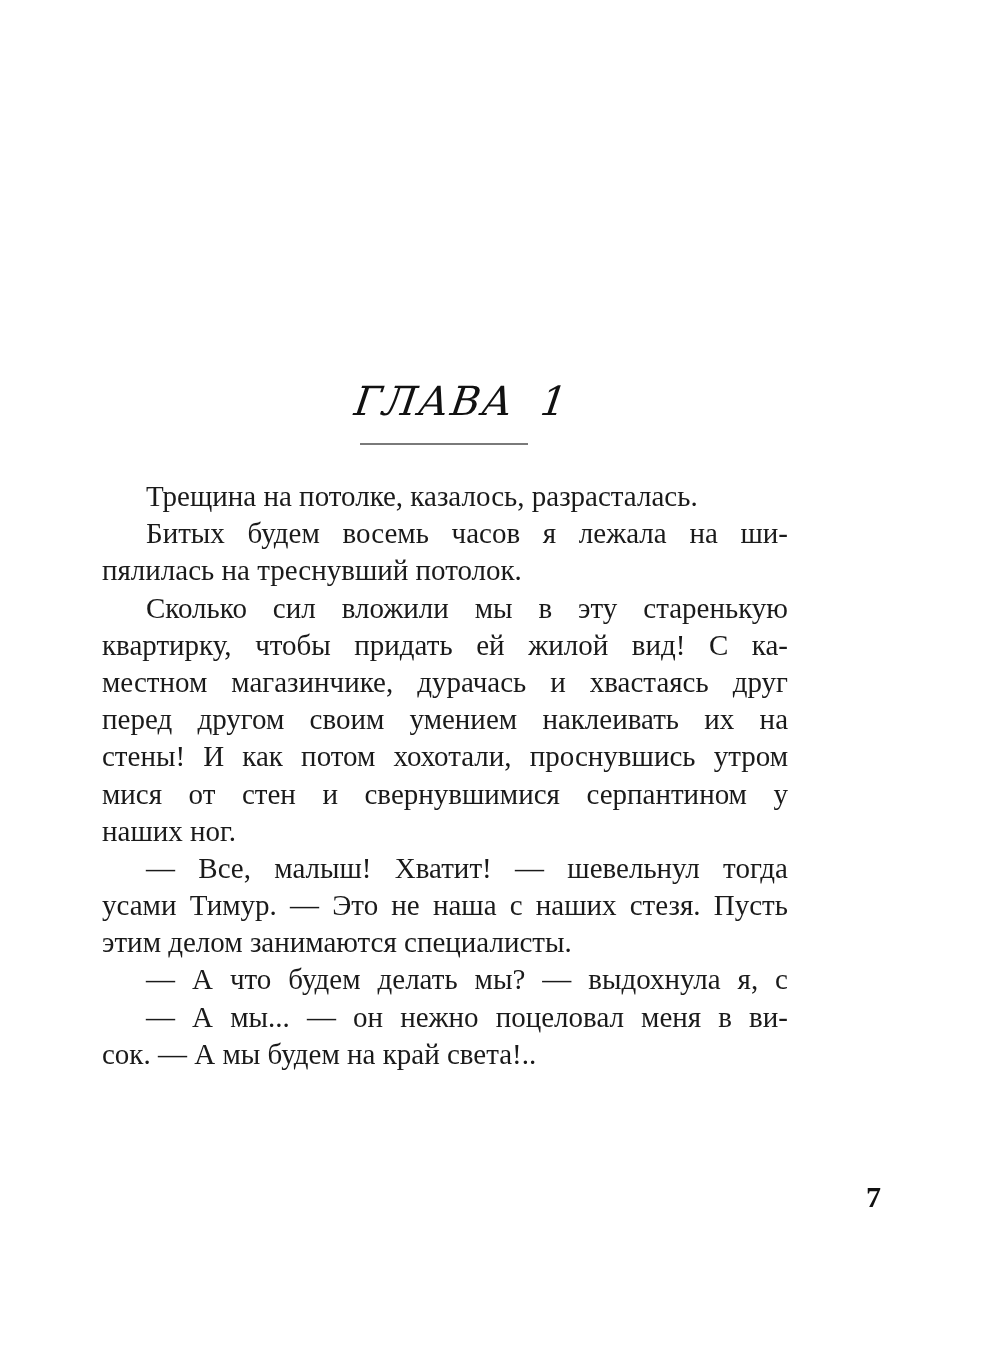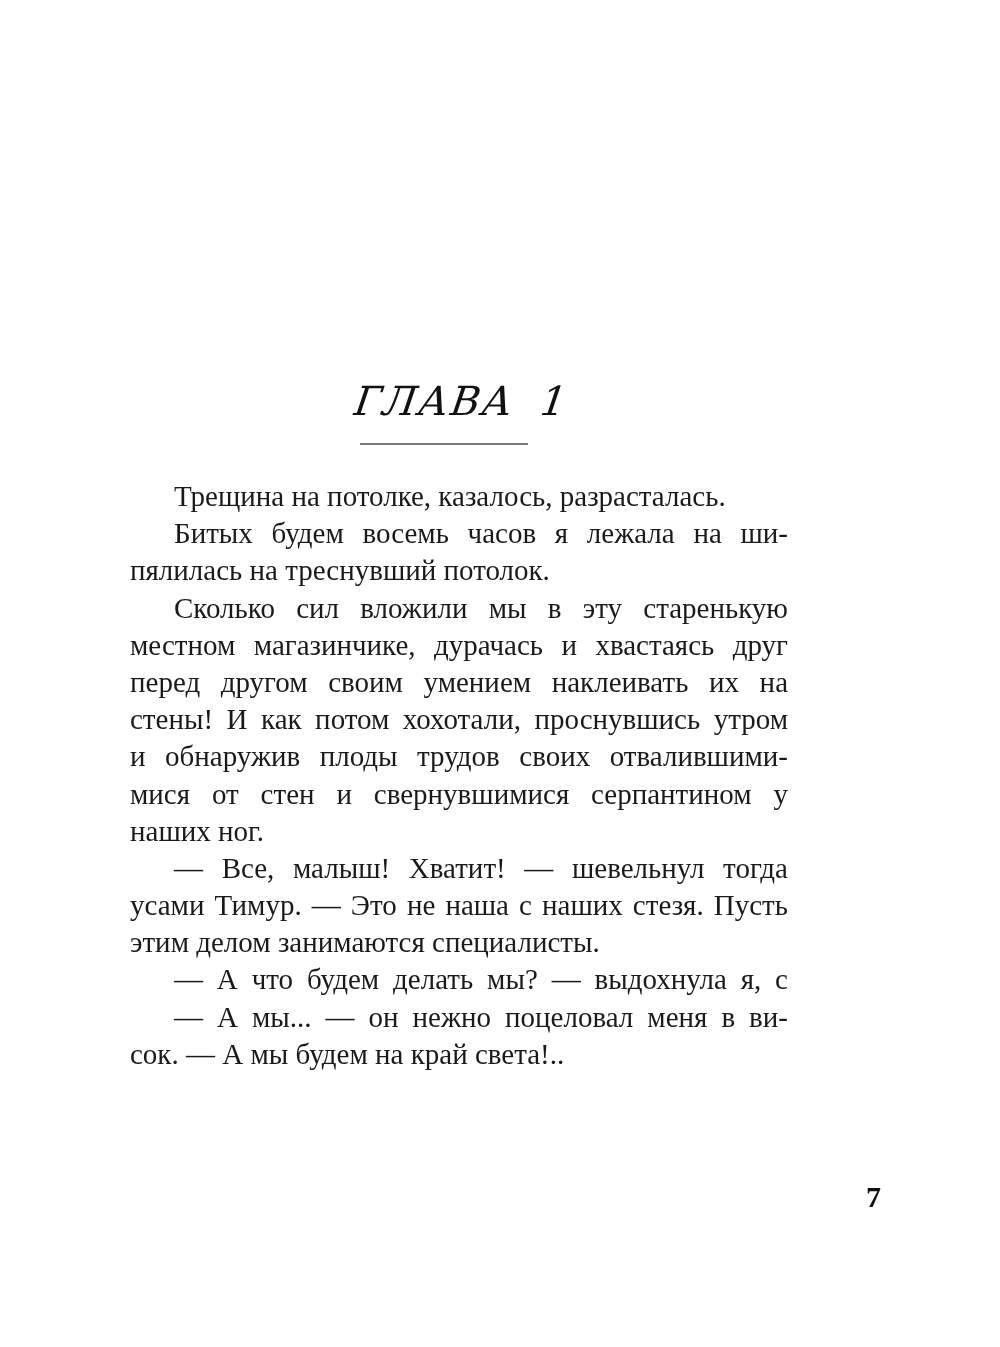--- a/index.html
+++ b/index.html
@@ -54,21 +54,20 @@
       font-size: 29px;
       line-height: 37.2px;
       color: #1a1a1a;
     }
     .line {
       display: block;
       white-space: nowrap;
       text-align: justify;
       text-align-last: justify;
       height: 37.2px;
-      margin-left: 28px;
     }
     .line.indent {
       padding-left: 44px;
     }
     .line.last {
       text-align-last: left;
     }
     .page-number {
       position: absolute;
       left: 866px;
@@ -96,24 +95,24 @@
       <span class="line indent last">Трещина на потолке, казалось, разрасталась.</span>
     </div>
 
     <div>
       <span class="line indent">Битых будем восемь часов я лежала на ши-</span>
       <span class="line last">пялилась на треснувший потолок.</span>
     </div>
 
     <div>
       <span class="line indent">Сколько сил вложили мы в эту старенькую</span>
+      <span class="line">квартирку, чтобы придать ей жилой вид! С ка-</span>
       <span class="line">местном магазинчике, дурачась и хвастаясь друг</span>
       <span class="line">перед другом своим умением наклеивать их на</span>
       <span class="line">стены! И как потом хохотали, проснувшись утром</span>
-      <span class="line">и обнаружив плоды трудов своих отвалившими-</span>
       <span class="line">мися от стен и свернувшимися серпантином у</span>
       <span class="line last">наших ног.</span>
     </div>
 
     <div>
       <span class="line indent">— Все, малыш! Хватит! — шевельнул тогда</span>
       <span class="line">усами Тимур. — Это не наша с наших стезя. Пусть</span>
       <span class="line last">этим делом занимаются специалисты.</span>
     </div>
 

